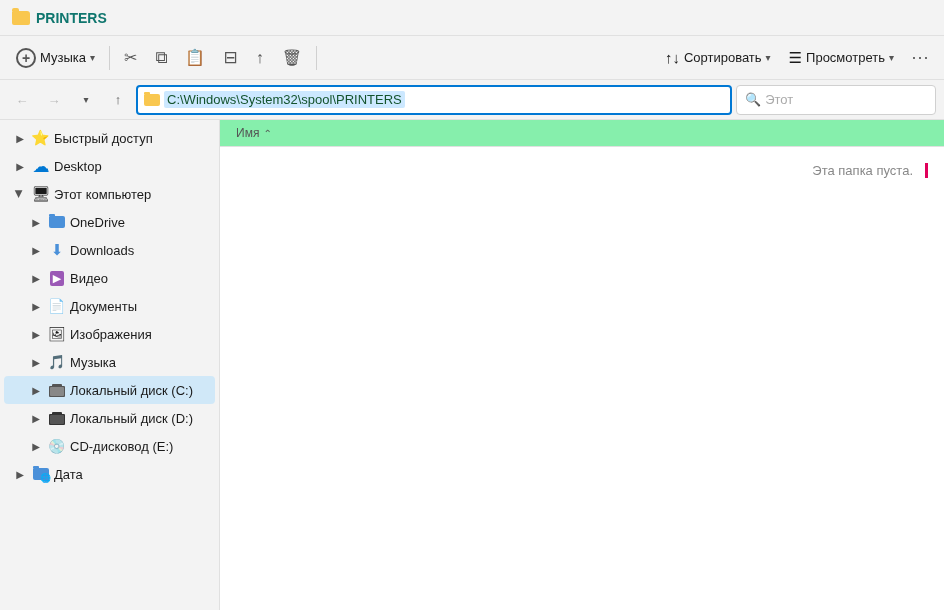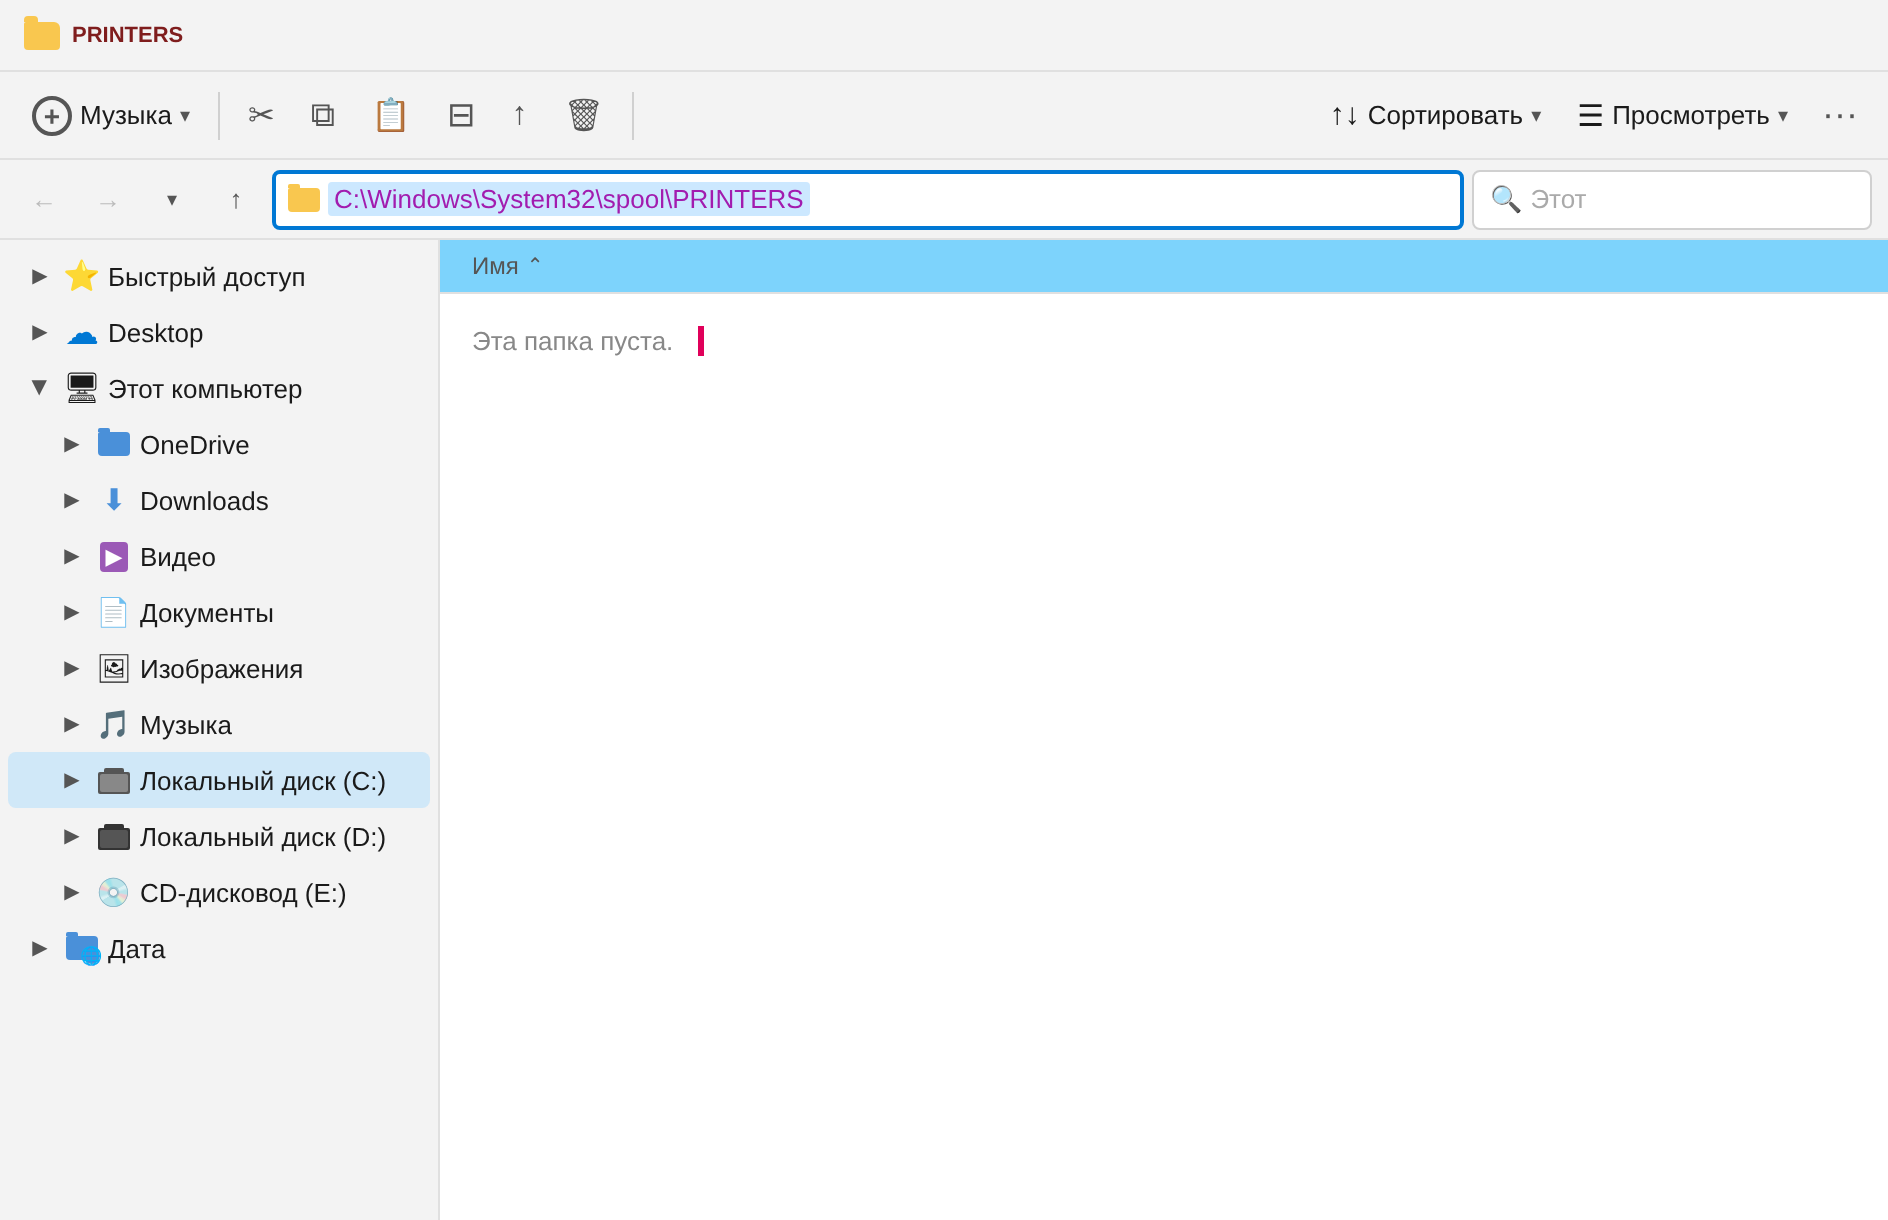--- a/index.html
+++ b/index.html
@@ -41,23 +41,23 @@
       content: '';
       position: absolute;
       top: -3px;
       left: 0;
       width: 7px;
       height: 3px;
       background: #f9c74f;
       border-radius: 2px 2px 0 0;
     }
     .title-text {
-      font-size: 11px;
+      font-size: 14px;
       font-weight: 600;
-      color: #7f1d1d;
+      color: #0f766e;
     }
 
     
     .toolbar {
       display: flex;
       align-items: center;
       padding: 4px 8px;
       background: #f3f3f3;
       border-bottom: 1px solid #e0e0e0;
       height: 44px;
@@ -170,21 +170,21 @@
       position: absolute;
       top: -2px;
       left: 0;
       width: 6px;
       height: 2px;
       background: #f9c74f;
       border-radius: 1px 1px 0 0;
     }
     .address-text {
       font-size: 13px;
-      color: #a21caf;
+      color: #14532d;
       background: #cce8ff;
       padding: 1px 3px;
       border-radius: 2px;
     }
     .search-box {
       width: 200px;
       height: 30px;
       border: 1px solid #d0d0d0;
       border-radius: 4px;
       background: #fff;
@@ -259,21 +259,21 @@
     .content-area {
       flex: 1;
       background: #fff;
       display: flex;
       flex-direction: column;
     }
     .content-header {
       display: flex;
       padding: 6px 16px;
       border-bottom: 1px solid #e0e0e0;
-      background: #7dd3fc;
+      background: #86efac;
     }
     .col-name {
       flex: 1;
       font-size: 12px;
       color: #555;
       display: flex;
       align-items: center;
       gap: 4px;
       cursor: pointer;
     }
@@ -283,21 +283,21 @@
       color: #555;
     }
     .col-sort-arrow {
       font-size: 10px;
       color: #555;
     }
     .content-body {
       flex: 1;
       display: flex;
       align-items: flex-start;
-      justify-content: flex-start;
+      justify-content: flex-end;
       padding: 16px;
     }
     .empty-message {
       color: #888;
       font-size: 13px;
       text-align: right;
       padding-right: 8px;
       border-right: 3px solid #e0005a;
       padding-right: 12px;
     }

